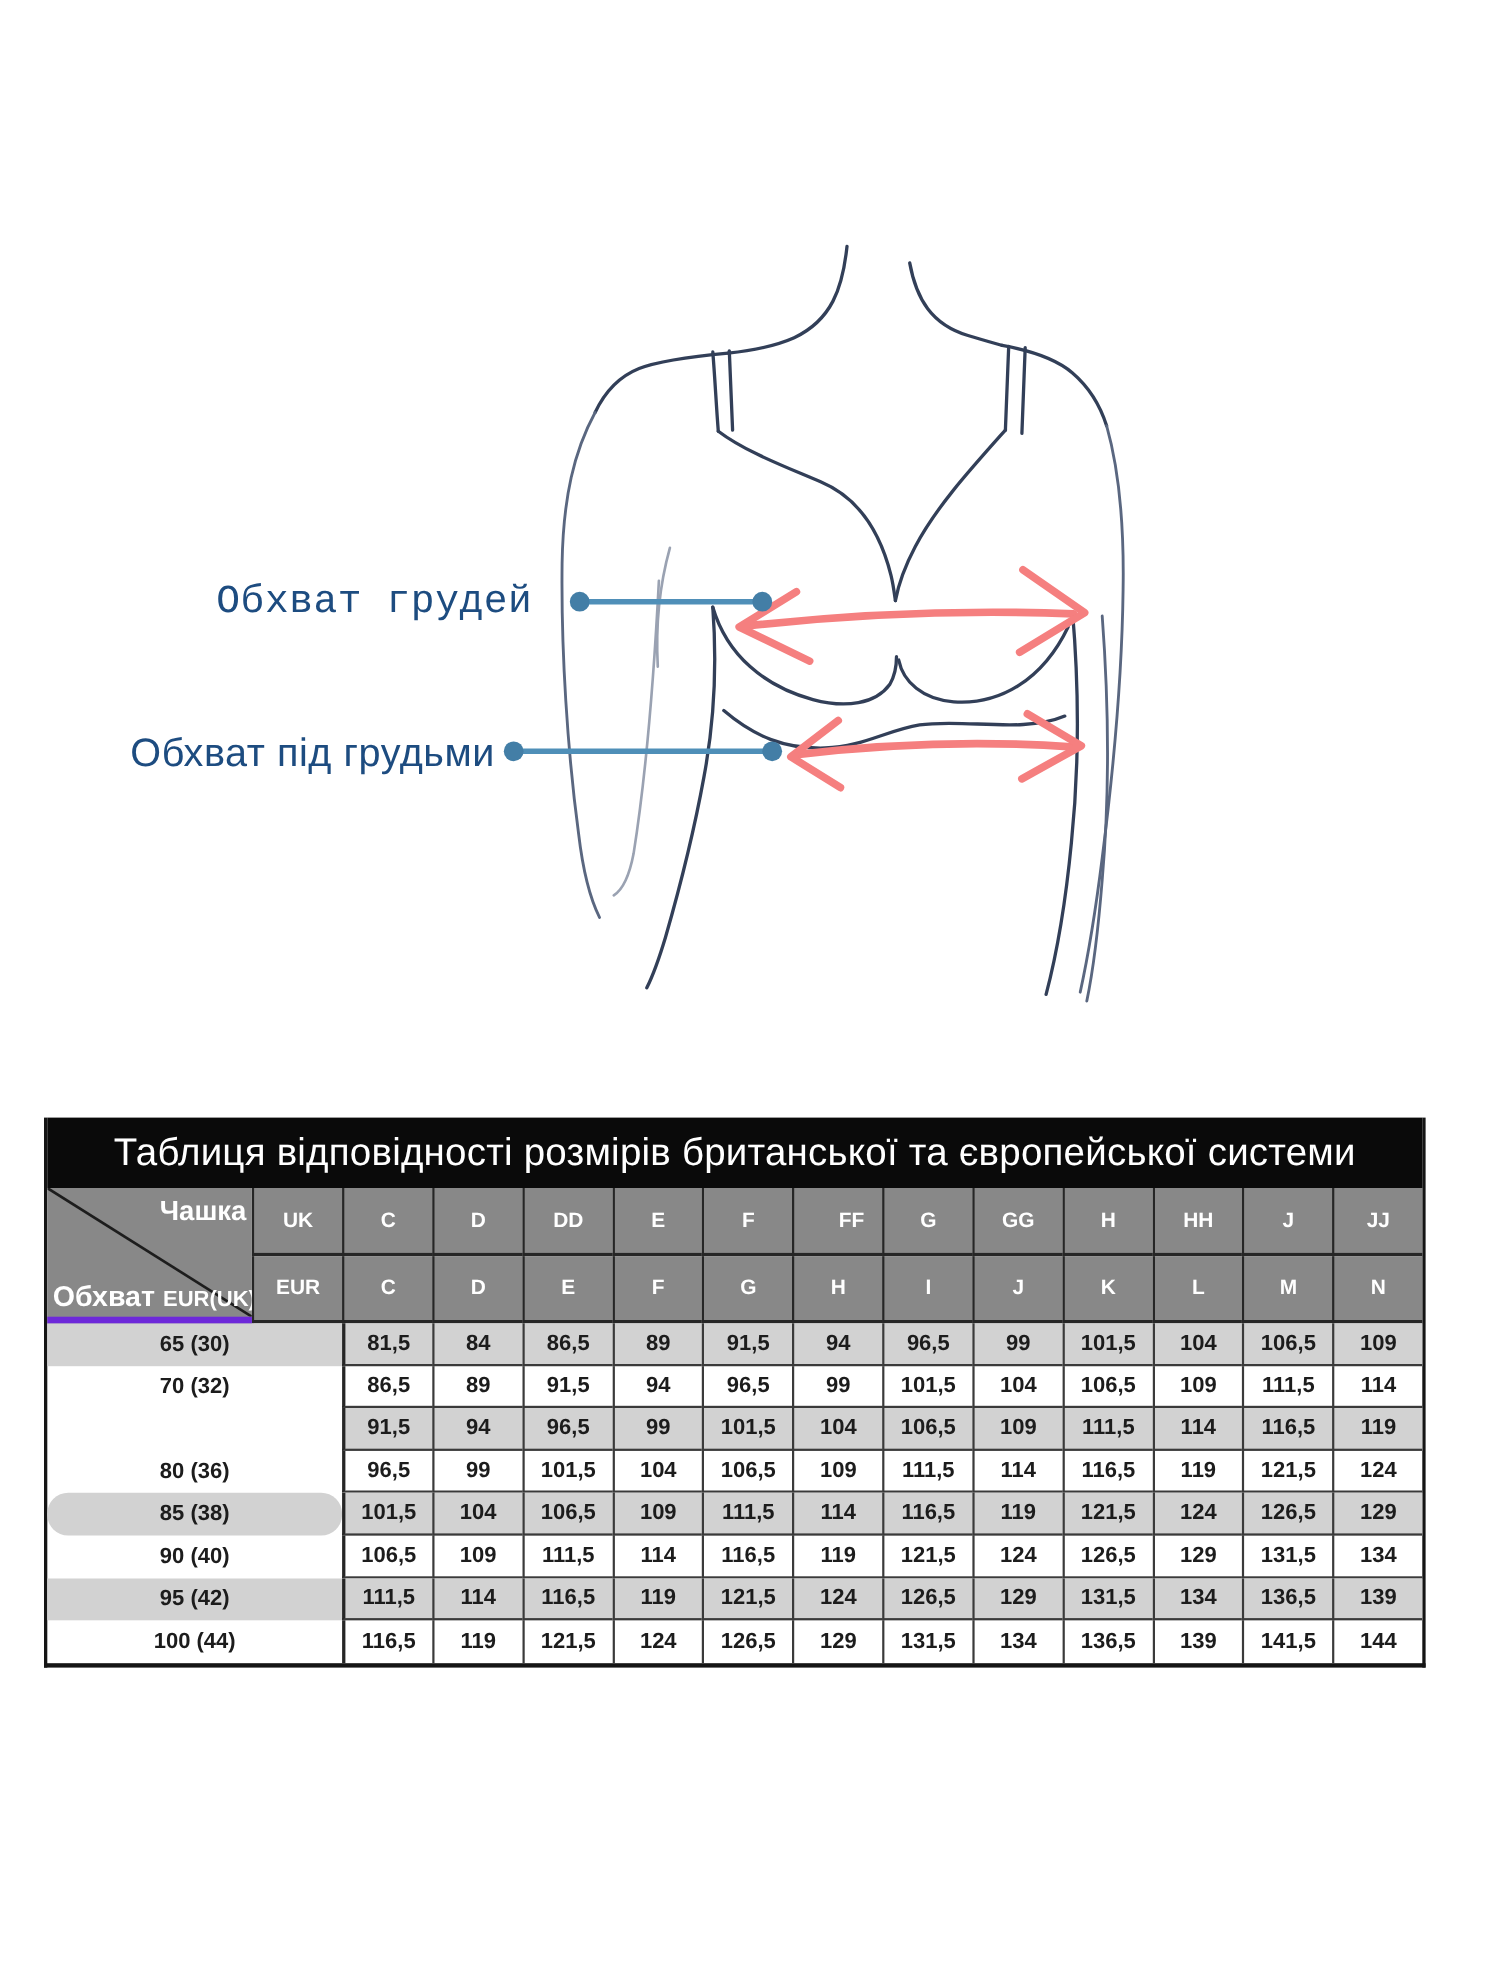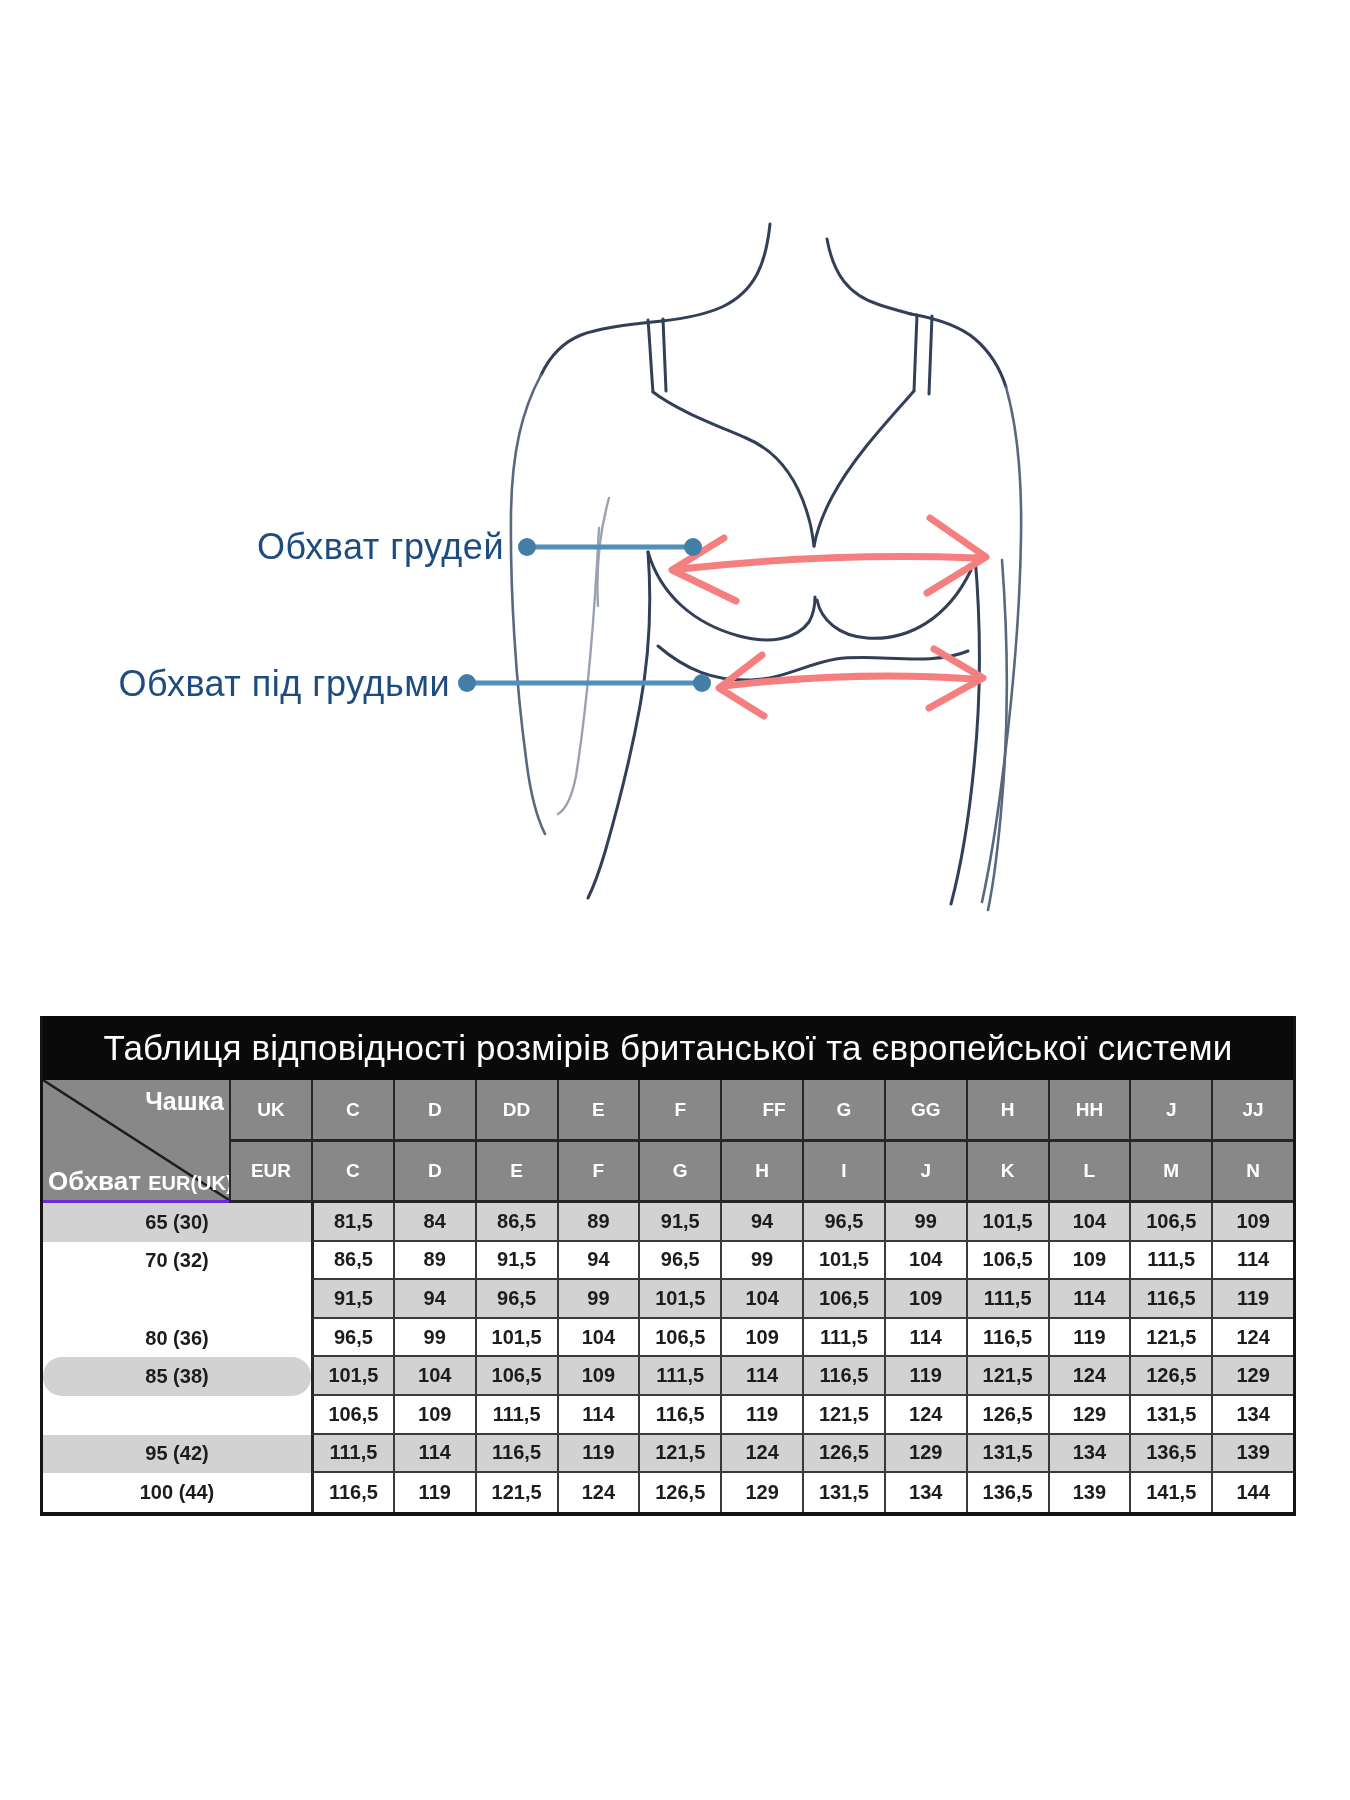--- a/index.html
+++ b/index.html
@@ -11,38 +11,38 @@
   .figure { position:absolute; left:0; top:0; width:1350px; height:1015px; }
   .figure svg { position:absolute; left:0; top:0; }
   .torso-dark   { stroke:var(--figure-dark);  stroke-width:3;   fill:none; stroke-linecap:round; }
   .torso-mid    { stroke:var(--figure-mid);   stroke-width:2.6; fill:none; stroke-linecap:round; }
   .torso-light  { stroke:var(--figure-light); stroke-width:2.4; fill:none; stroke-linecap:round; }
   .red-arrow    { stroke:var(--arrow); stroke-width:7; fill:none; stroke-linecap:round; stroke-linejoin:round; }
   .pointer      { stroke:var(--pointer-line); stroke-width:5; fill:none; stroke-linecap:butt; }
   .pointer-dot  { fill:var(--pointer-dot); }
   .fig-label { position:absolute; font-size:36px; line-height:42px; color:var(--label-text);
                white-space:nowrap; letter-spacing:0.5px; }
-  #bust-label      { right:846px; top:526px; }
+  #bust-label      { right:866px; top:526px;font-family:Liberation Mono, monospace; }
   #underbust-label { right:900px; top:663px; }
 
   
   .sizetable { position:absolute; left:40px; top:1016px; width:1256px;
                border-left:3px solid #151515; border-right:3px solid #151515;
                border-bottom:4px solid #151515; background:#fff; }
   .ttl { height:64px; background:var(--table-title-bg); color:var(--table-title-text);
          display:flex; align-items:center; justify-content:center;
          font-size:35px; letter-spacing:0.2px; white-space:nowrap; }
   .grid { display:grid; width:100%;
           grid-template-columns:186px 82px repeat(12, 1fr);
           grid-template-rows:62px 61px repeat(8, 38.6px); }
   .hcell { background:var(--header-bg); color:var(--header-text); font-weight:bold; font-size:19px;
            display:flex; align-items:center; justify-content:center;
            border-left:2px solid #262626; border-bottom:3px solid #262626; }
   .diag { grid-row:1 / 3; grid-column:1 / 2; position:relative;
-          background:var(--header-bg); border-bottom:3px solid #6d28d9; overflow:hidden; }
+          background:var(--header-bg); border-bottom:6px solid #6d28d9; overflow:hidden; }
   .diag svg { position:absolute; left:0; top:0; width:100%; height:100%; }
   .corner-top { position:absolute; top:7px; right:5px; color:#fff; font-weight:bold; font-size:25px; }
   .corner-bottom { position:absolute; bottom:3px; left:5px; color:#fff; font-weight:bold; font-size:26px; white-space:nowrap; }
   .corner-bottom .sub { font-size:20px; }
   .dlabel { display:flex; align-items:center; justify-content:center;
             font-size:20px; font-weight:bold; color:#1c1c1c; }
   .dval { display:flex; align-items:center; justify-content:center;
           font-size:20px; font-weight:bold; color:var(--value-text);
           border-left:2px solid var(--grid-border); border-bottom:2px solid var(--grid-border); }
   .dval.first { border-left:3px solid #262626; }
@@ -199,20 +199,21 @@
         <div class="dval stripe" style="grid-area: 7 / 5;">106,5</div>
         <div class="dval stripe" style="grid-area: 7 / 6;">109</div>
         <div class="dval stripe" style="grid-area: 7 / 7;">111,5</div>
         <div class="dval stripe" style="grid-area: 7 / 8;">114</div>
         <div class="dval stripe" style="grid-area: 7 / 9;">116,5</div>
         <div class="dval stripe" style="grid-area: 7 / 10;">119</div>
         <div class="dval stripe" style="grid-area: 7 / 11;">121,5</div>
         <div class="dval stripe" style="grid-area: 7 / 12;">124</div>
         <div class="dval stripe" style="grid-area: 7 / 13;">126,5</div>
         <div class="dval stripe" style="grid-area: 7 / 14;">129</div>
+        <div class="dlabel" style="grid-area: 8 / 1 / auto / span 2;">90 (40)</div>
         <div class="dval first" style="grid-area: 8 / 3;">106,5</div>
         <div class="dval" style="grid-area: 8 / 4;">109</div>
         <div class="dval" style="grid-area: 8 / 5;">111,5</div>
         <div class="dval" style="grid-area: 8 / 6;">114</div>
         <div class="dval" style="grid-area: 8 / 7;">116,5</div>
         <div class="dval" style="grid-area: 8 / 8;">119</div>
         <div class="dval" style="grid-area: 8 / 9;">121,5</div>
         <div class="dval" style="grid-area: 8 / 10;">124</div>
         <div class="dval" style="grid-area: 8 / 11;">126,5</div>
         <div class="dval" style="grid-area: 8 / 12;">129</div>

